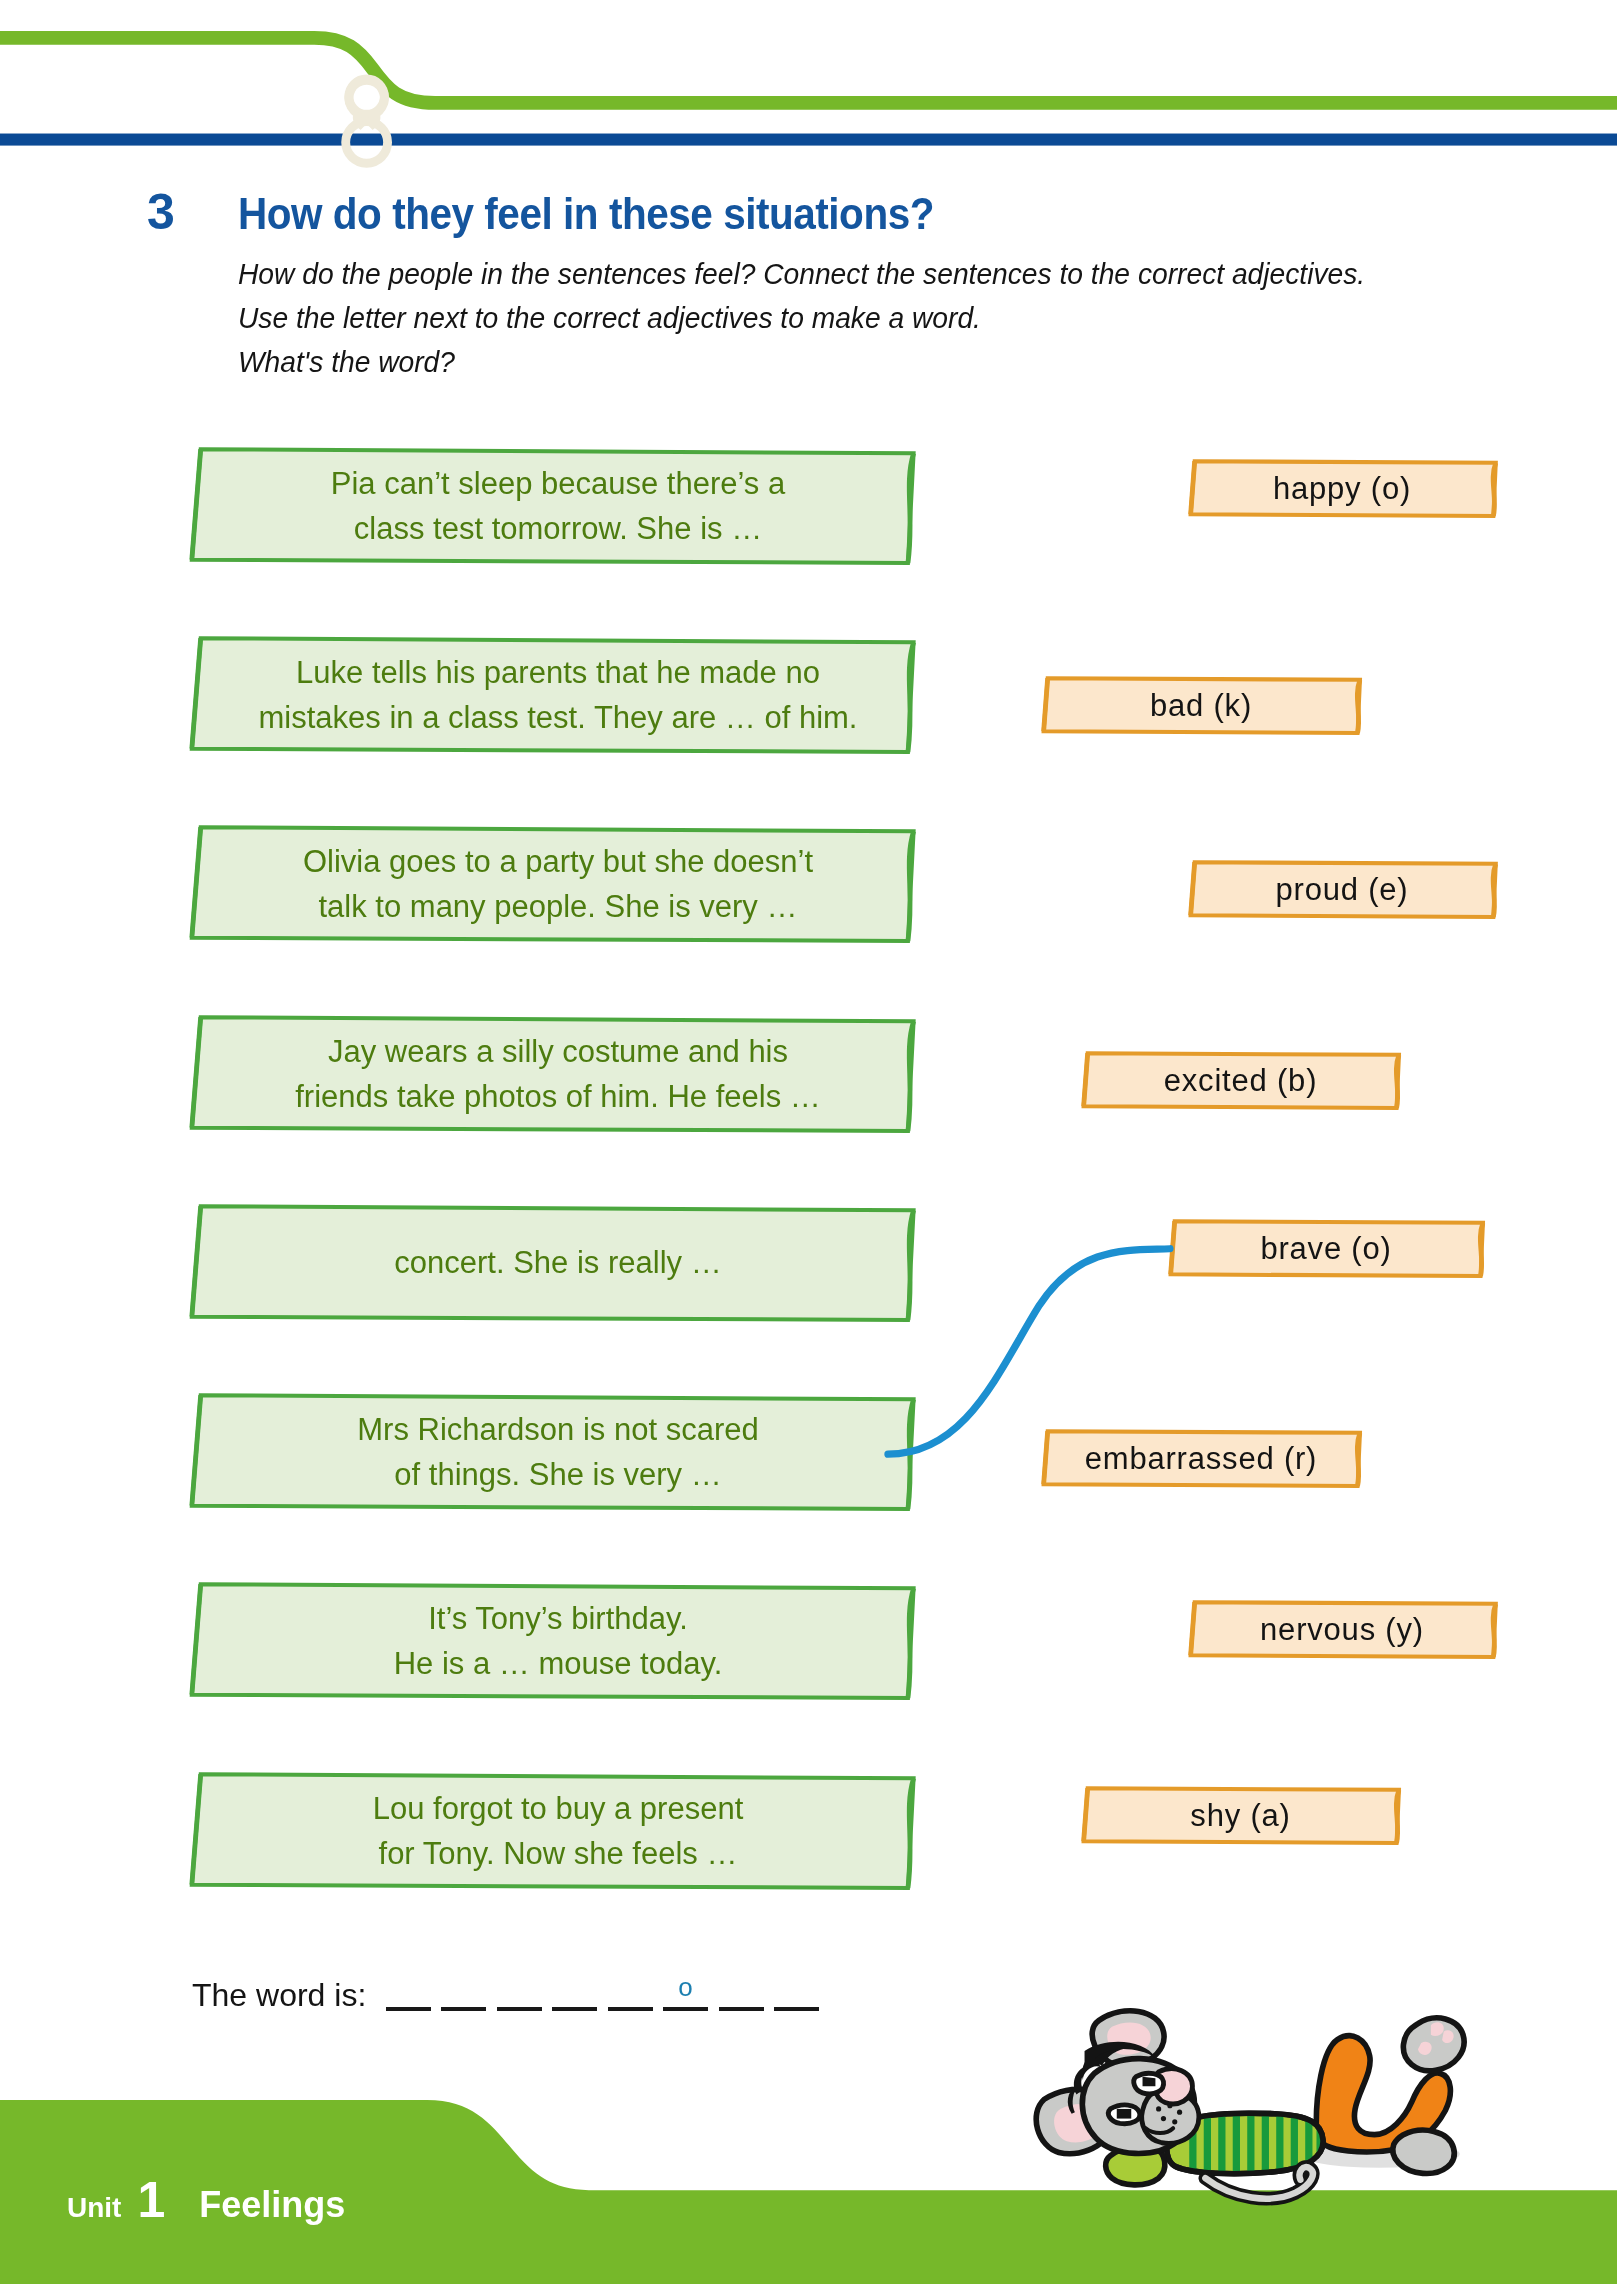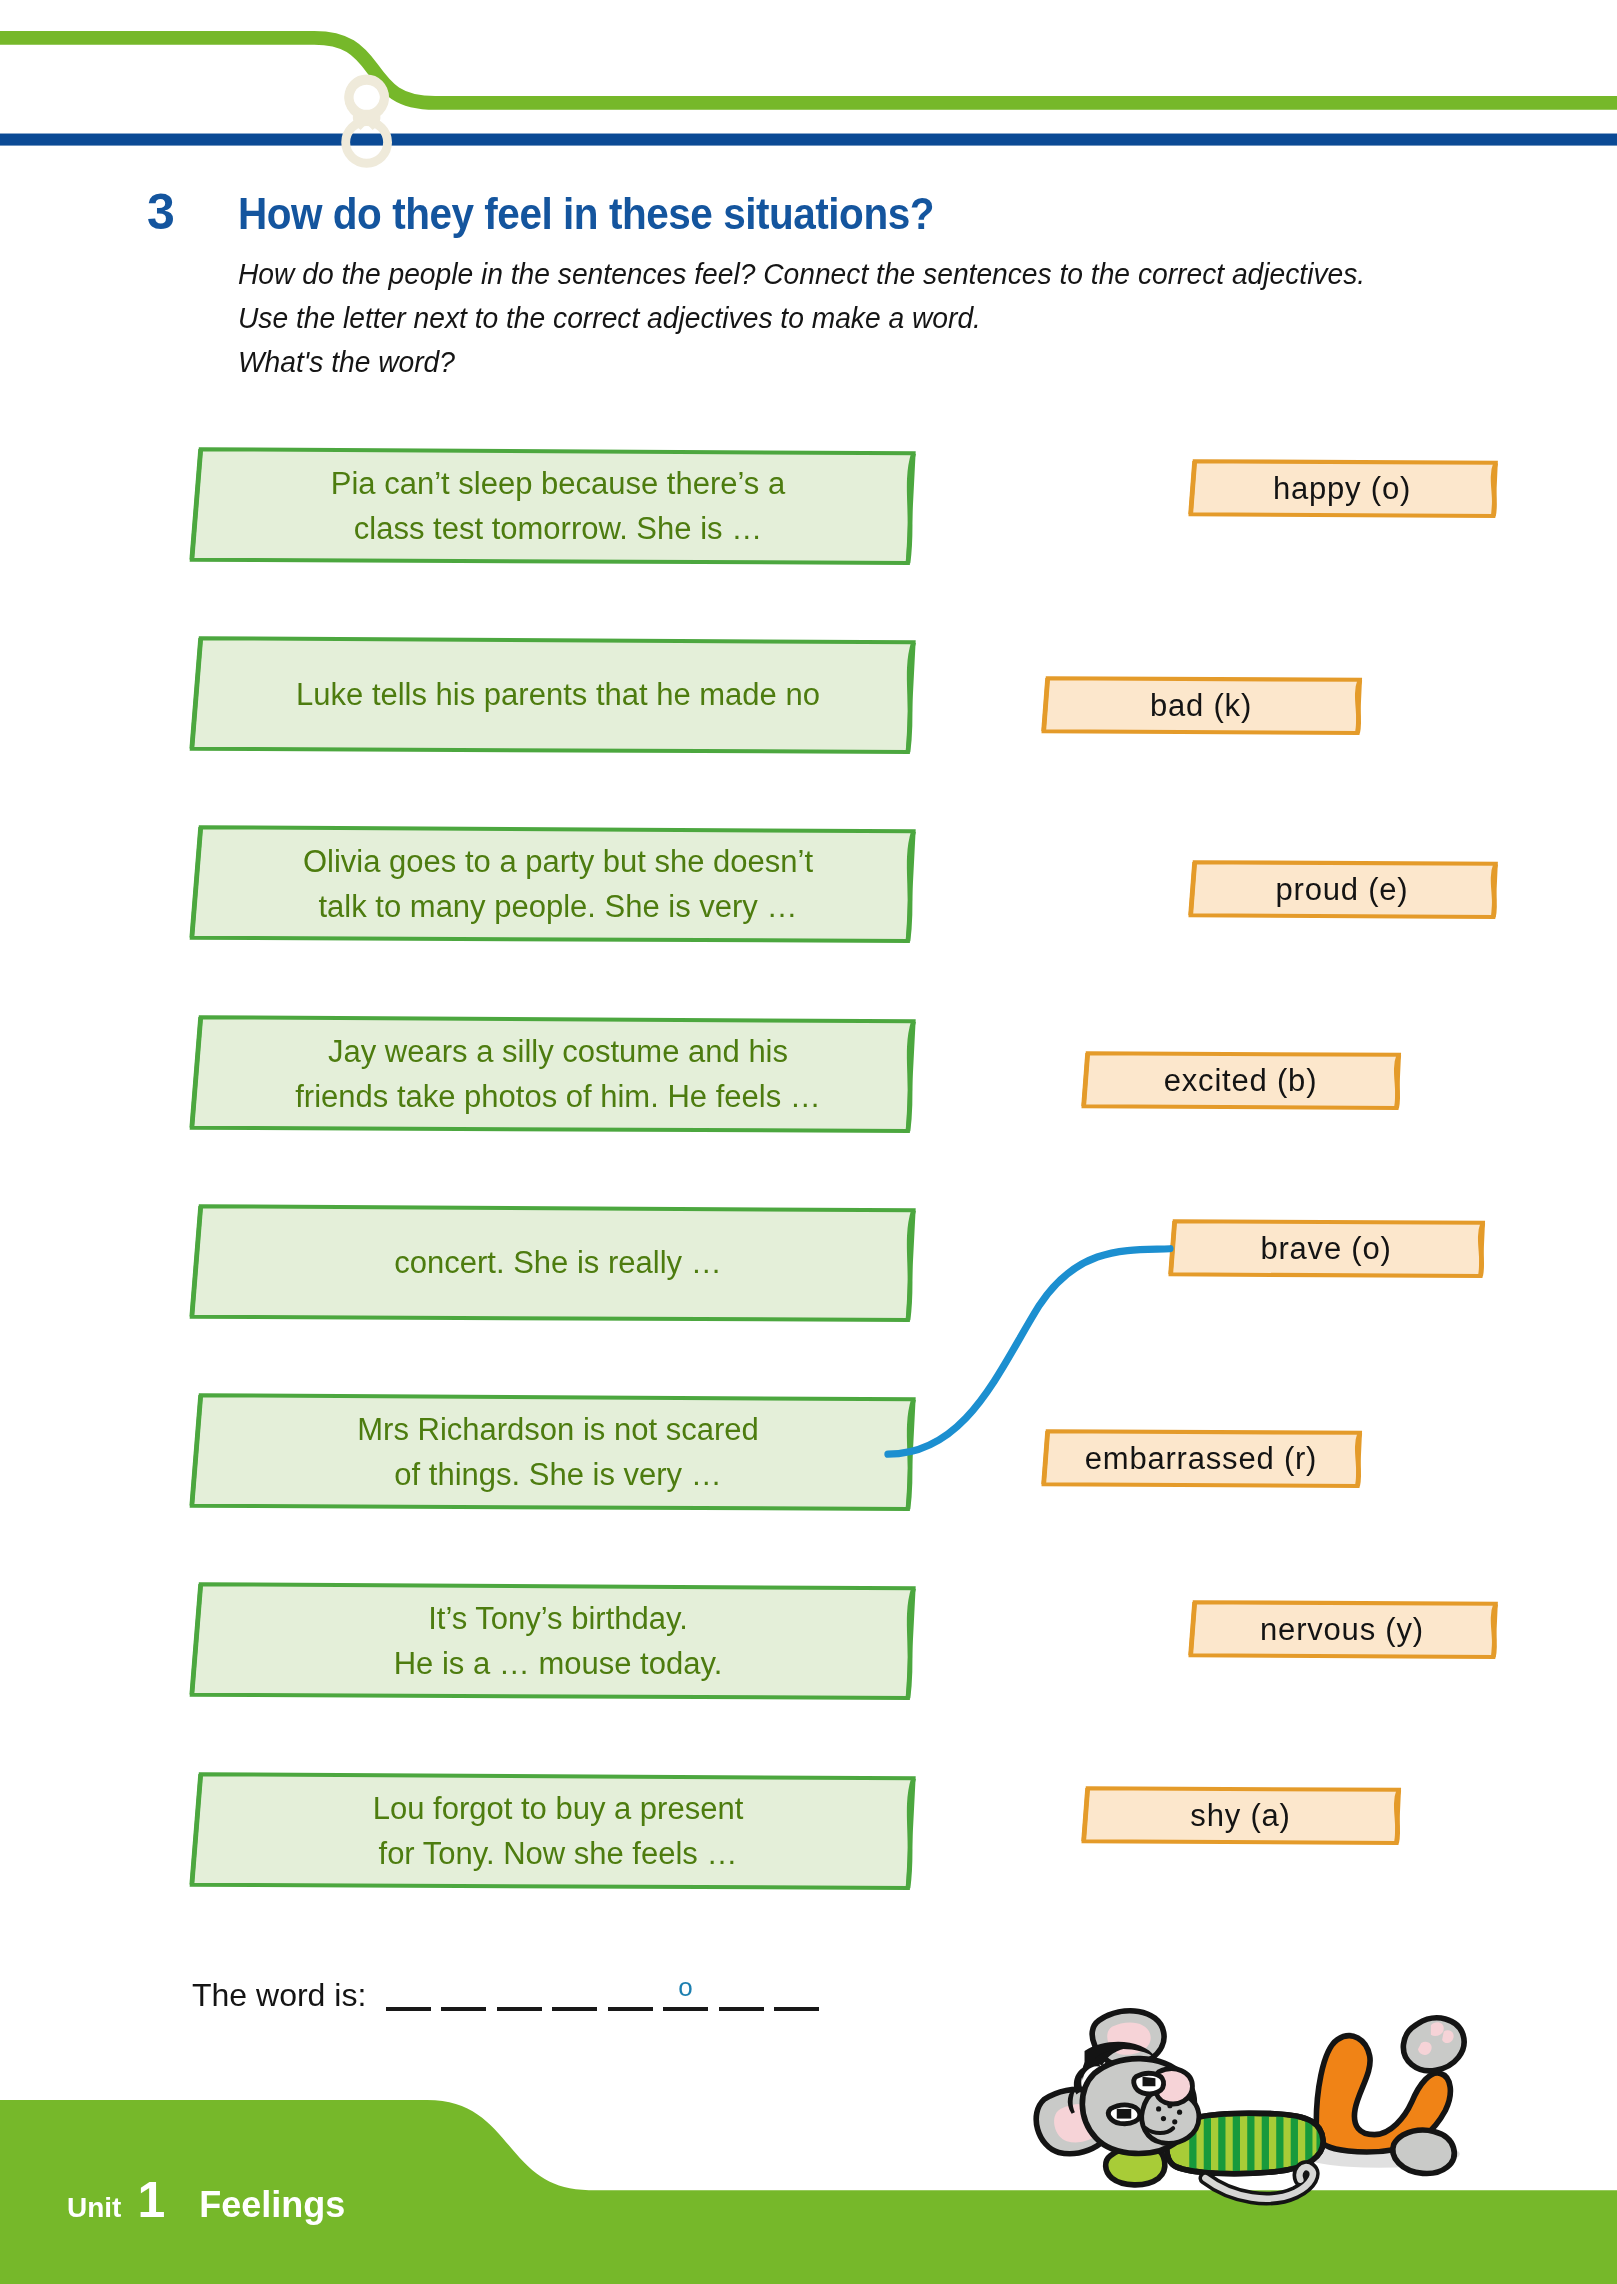--- a/index.html
+++ b/index.html
@@ -238,20 +238,21 @@
   </div>
 
   <div class="sentence-card" style="left:187px; top:635px; width:729px; height:121px;">
     <svg class="shape" viewBox="0 0 905 150" preserveAspectRatio="none">
       <path d="M17,4 L902,9 L895,145 L6,141 Z" fill="#E4EFD9" stroke="#4CA73F" stroke-width="5"></path>
       <path d="M17,4 L6,141" fill="none" stroke="#4CA73F" stroke-width="6"></path>
       <path d="M902,9 C890,48 903,85 895,145" fill="none" stroke="#4CA73F" stroke-width="6"></path>
     </svg>
     <div class="txt">
       <span>Luke tells his parents that he made no</span>
+      <span>mistakes in a class test. They are … of him.</span>
     </div>
   </div>
 
   <div class="sentence-card" style="left:187px; top:824px; width:729px; height:121px;">
     <svg class="shape" viewBox="0 0 905 150" preserveAspectRatio="none">
       <path d="M17,4 L902,9 L895,145 L6,141 Z" fill="#E4EFD9" stroke="#4CA73F" stroke-width="5"></path>
       <path d="M17,4 L6,141" fill="none" stroke="#4CA73F" stroke-width="6"></path>
       <path d="M902,9 C890,48 903,85 895,145" fill="none" stroke="#4CA73F" stroke-width="6"></path>
     </svg>
     <div class="txt">

